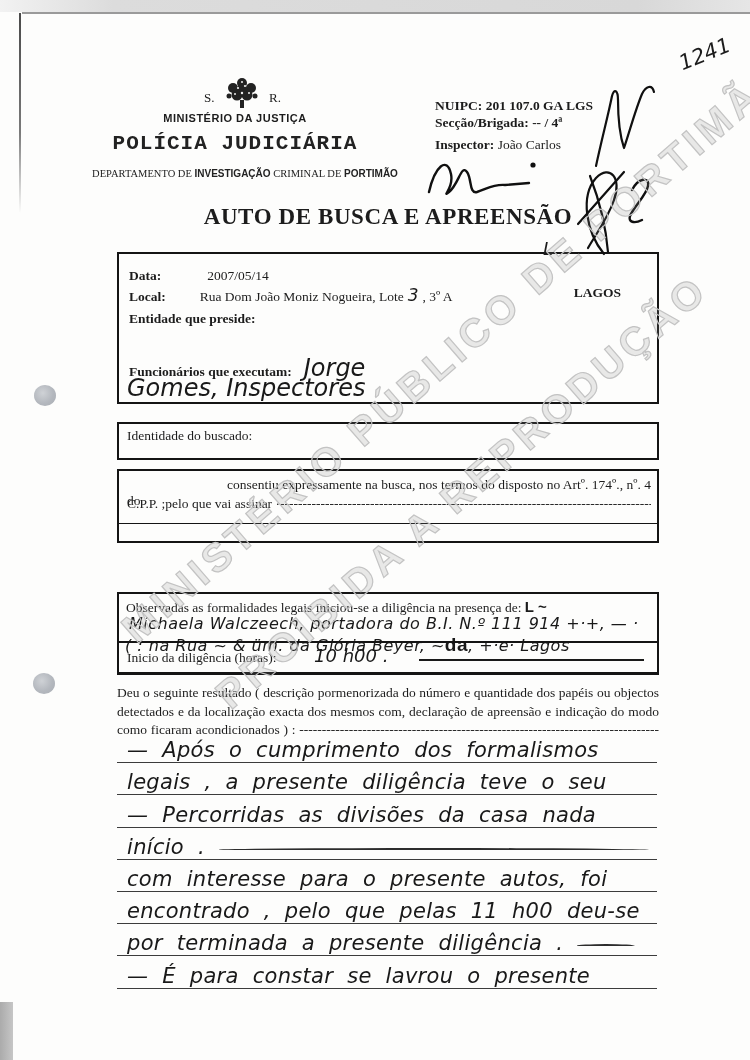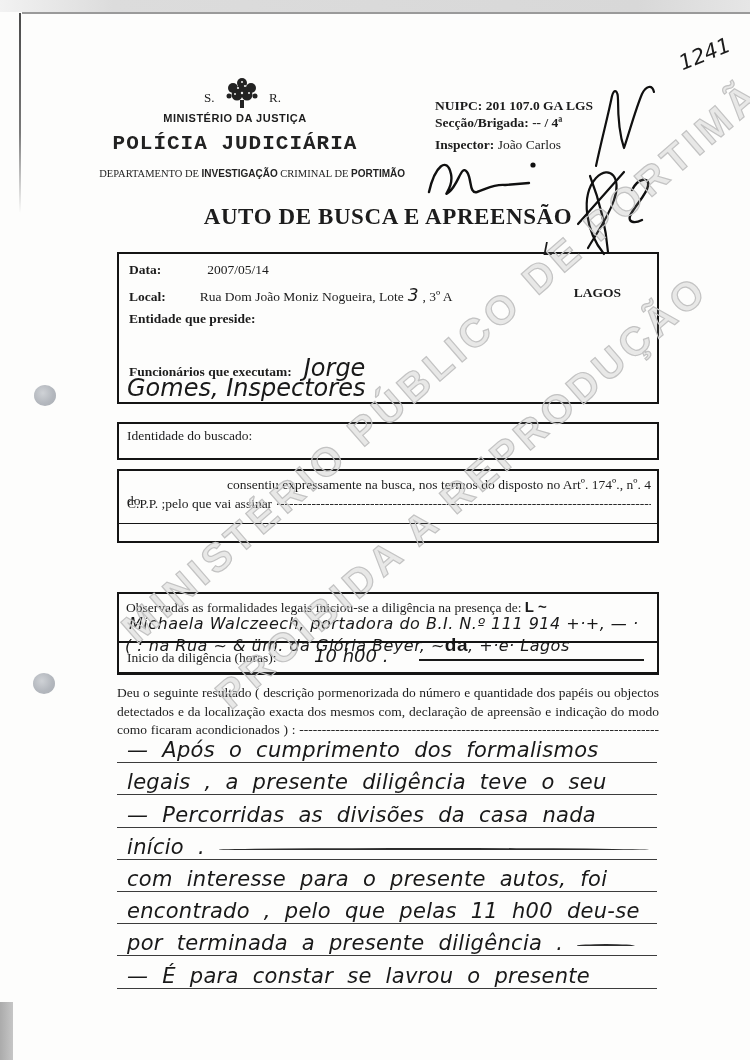--- a/index.html
+++ b/index.html
@@ -28,21 +28,21 @@
   .wm1 { left:128px; top:612px; font-size:40px; }
   .wm2 { left:222px; top:678px; font-size:40px; }
 
   
   .hdr-sr { position:absolute; top:90px; font-size:13px; }
   .crest { position:absolute; left:221px; top:76px; width:42px; height:34px; }
   .ministry { position:absolute; left:130px; top:112px; width:210px; text-align:center;
     font-family:"Liberation Sans", sans-serif; font-weight:bold; font-size:11px; letter-spacing:0.5px; }
   .org { position:absolute; left:100px; top:132px; width:270px; text-align:center;
     font-family:Liberation Mono, monospace; font-weight:bold; font-size:21px; letter-spacing:1px; color:#222; }
-  .dept { position:absolute; left:85px; top:168px; width:320px; text-align:right; font-size:10.5px;
+  .dept { position:absolute; left:85px; top:168px; width:320px; text-align:center; font-size:10.5px;
     color:#222; white-space:nowrap; }
   .dept b { font-family:"Liberation Sans", sans-serif; font-size:10px; }
   .case { position:absolute; left:435px; font-size:13.5px; }
   .case b { font-weight:bold;text-align:right; }
 
   .title { position:absolute; left:117px; top:204px; width:542px; text-align:center;
     font-size:23px; font-weight:bold; letter-spacing:0.6px; }
 
   
   .fbox { position:absolute; left:117px; width:542px; border:2px solid #141414; background:transparent; z-index:2; }
@@ -132,21 +132,21 @@
       <path d="M38,92 C20,70 14,34 30,16 C44,2 56,16 48,38 C42,56 30,72 22,86" stroke-width="2.2"></path>
       <path d="M12,62 C28,44 44,26 58,10 M24,14 C34,40 40,66 42,90" stroke-width="2.2"></path>
       <path d="M66,28 C72,16 84,14 82,24 C80,34 68,44 64,54 C62,60 68,62 76,58" stroke-width="2.4"></path>
     </svg>
   </div>
   <div class="sig" style="left:543px; top:238px; font-size:18px; font-family:'DejaVu Sans',sans-serif; font-style:italic;">L</div>
 
   <div class="title">AUTO DE BUSCA E APREENSÃO</div>
 
   <div class="fbox" style="top:252px; height:152px;">
-    <div style="position:absolute; left:10px; top:6px;">
+    <div style="position:absolute; left:10px; top:12px;">
       <span class="lbl">Data:</span>
       <span class="val" style="margin-left:42px;">2007/05/14</span>
     </div>
     <div style="position:absolute; left:10px; top:31px; width:520px;">
       <span class="lbl">Local:</span>
       <span class="val" style="margin-left:30px;">Rua Dom João Moniz Nogueira, Lote</span>
       <span class="hw" style="font-size:17px;">3</span>
       <span class="val">, 3º A</span>
       <span class="lbl" style="position:absolute; right:28px; top:0;">LAGOS</span>
     </div>

